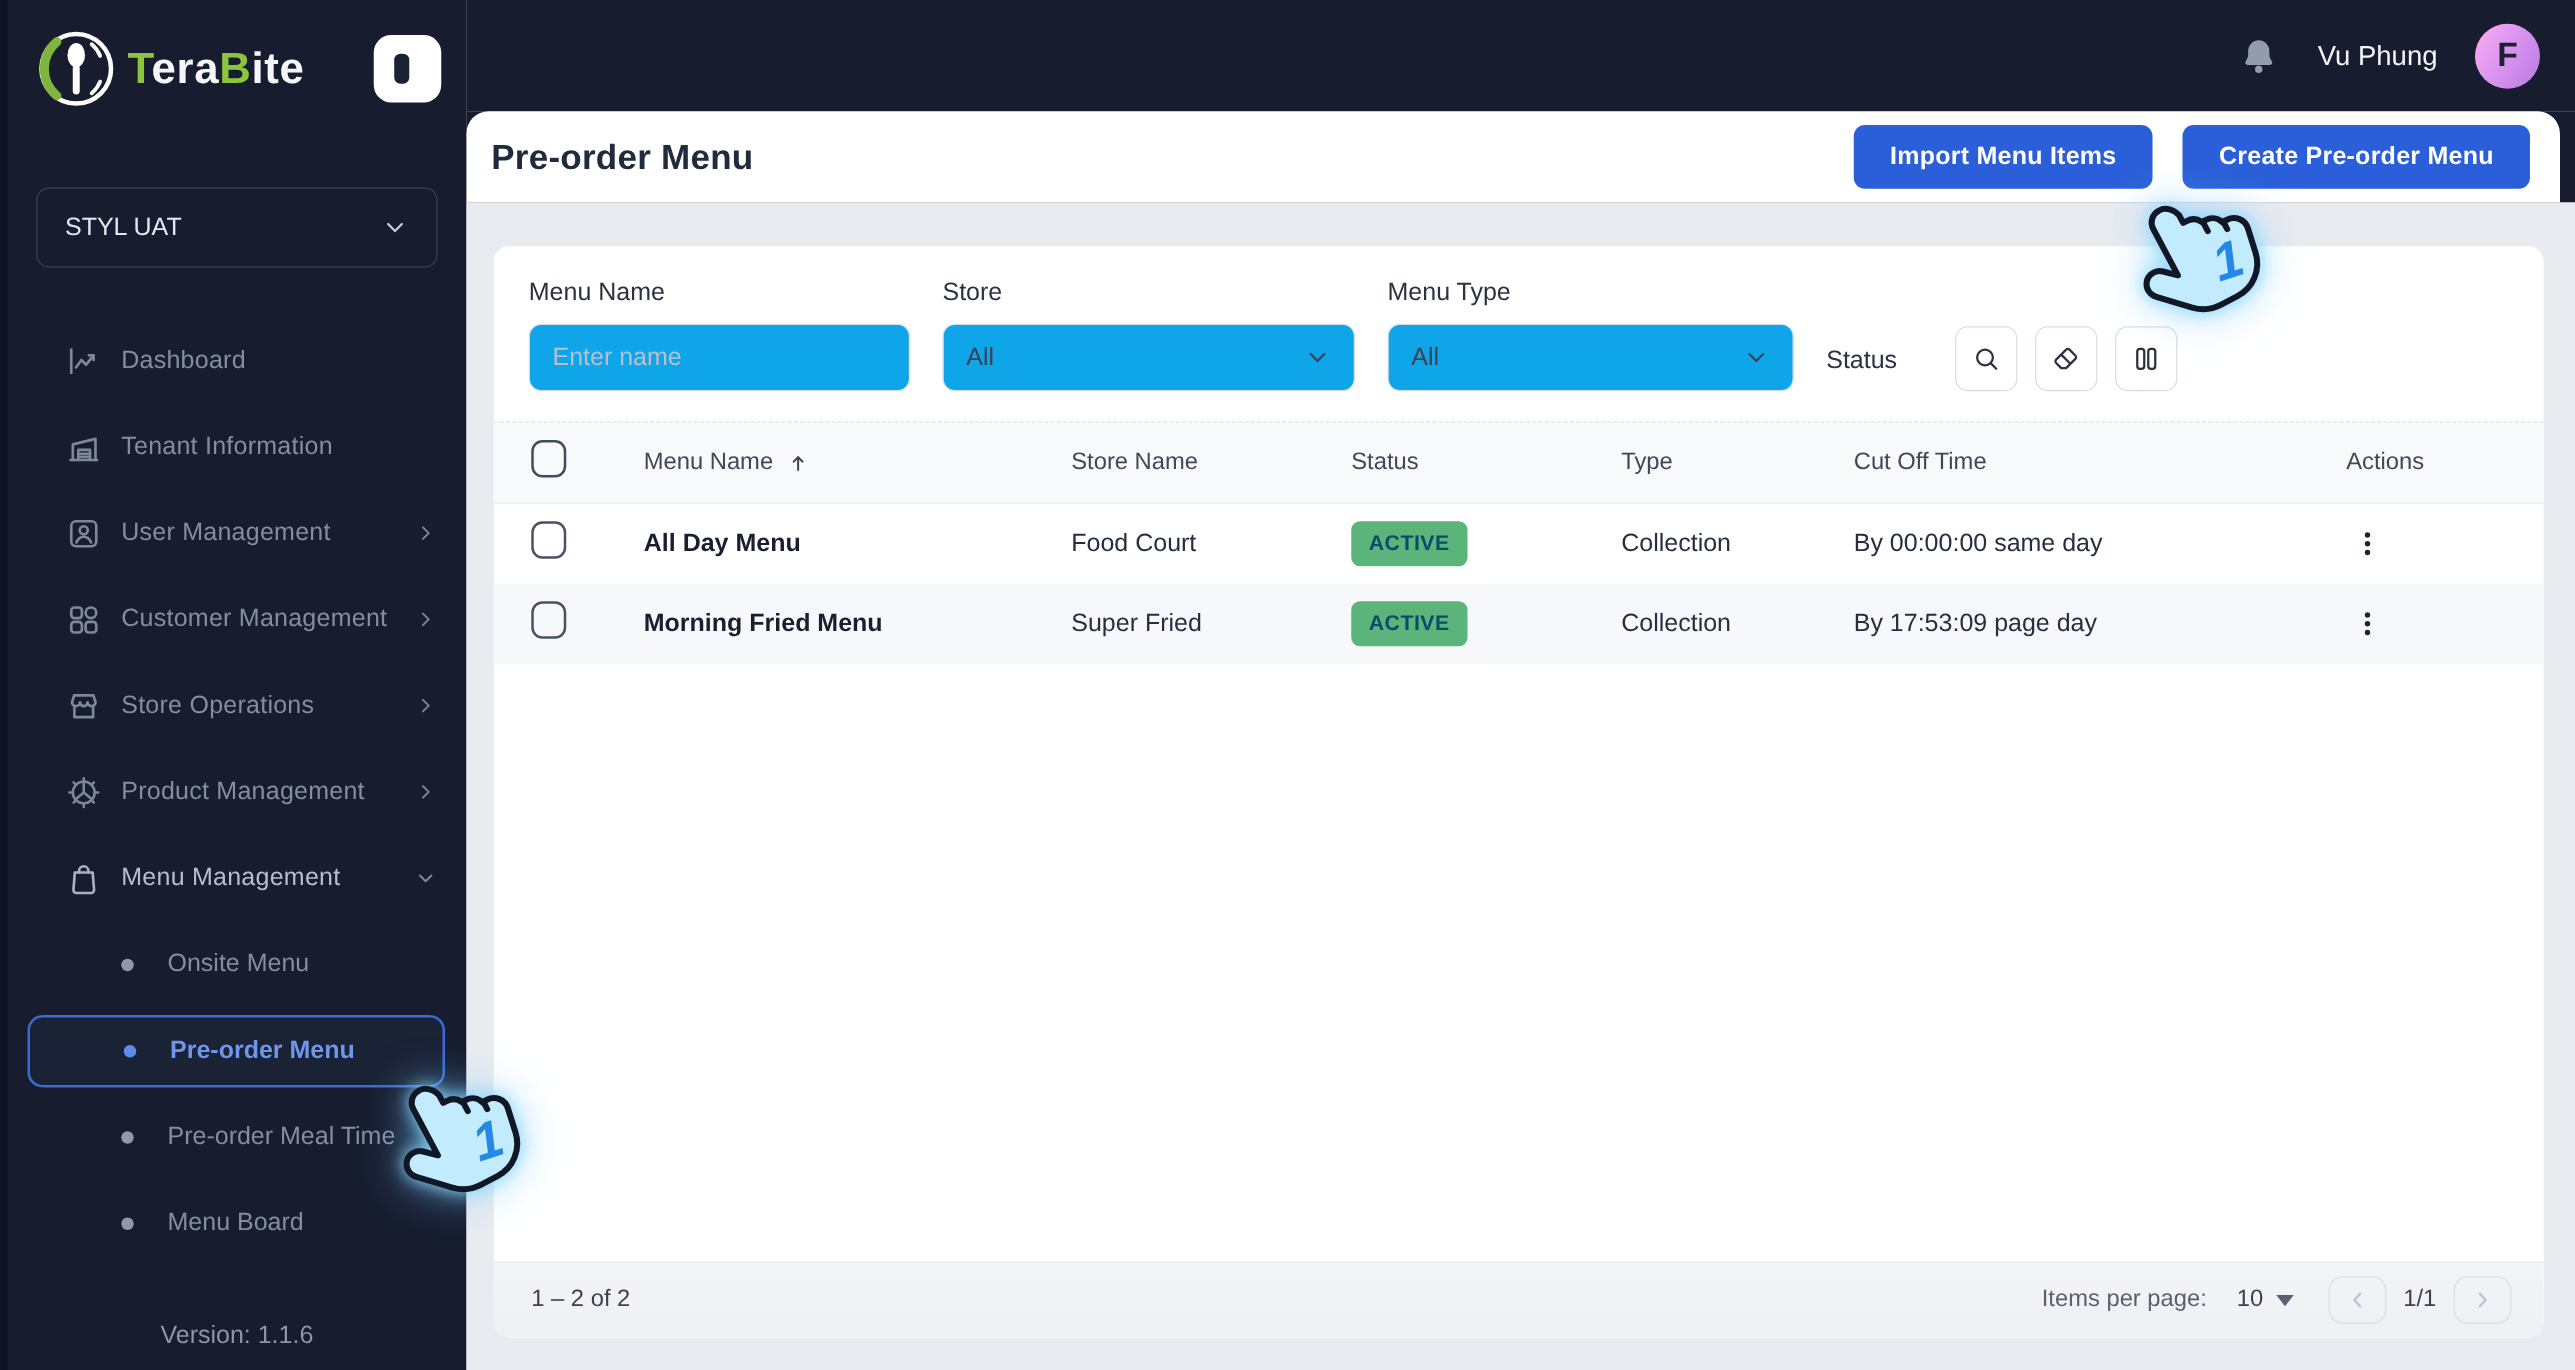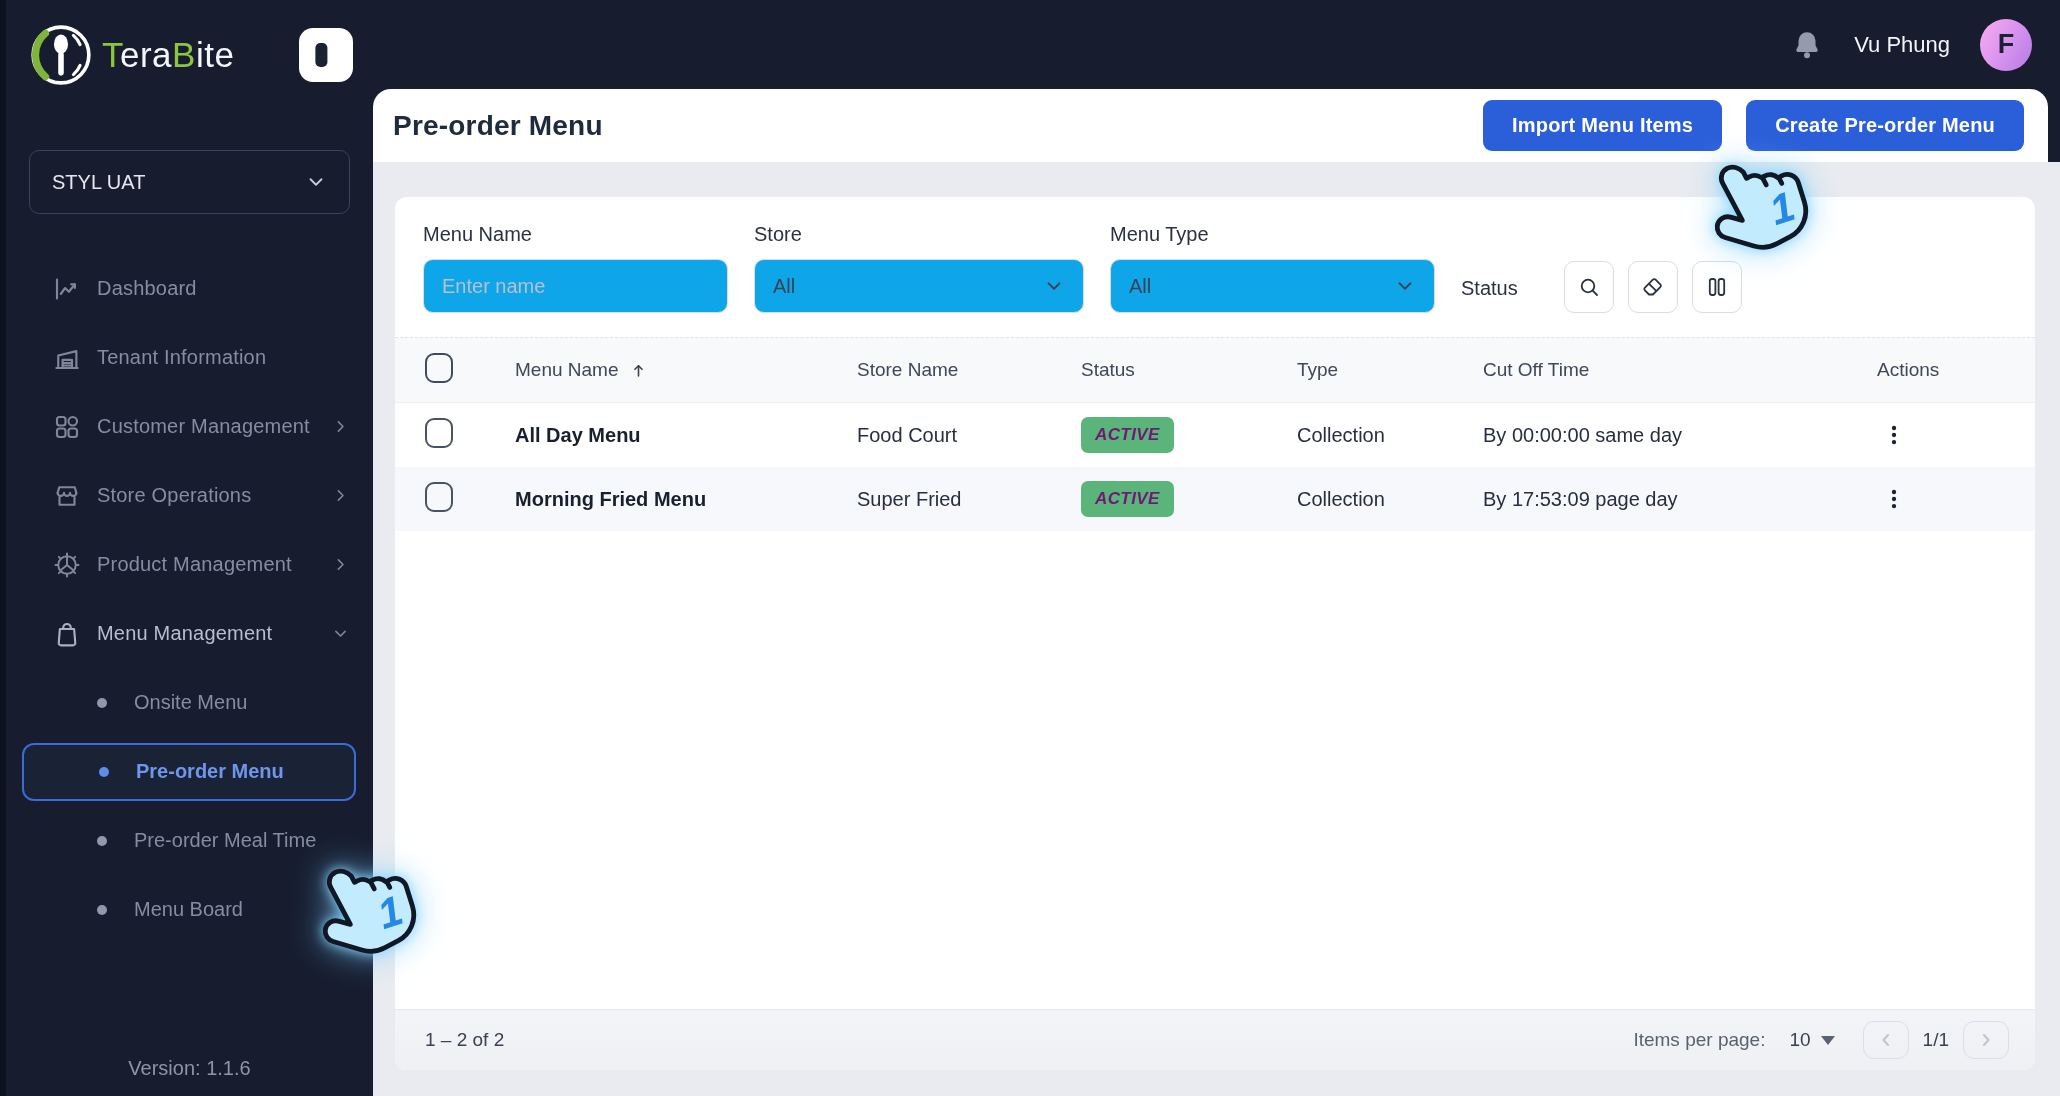--- a/index.html
+++ b/index.html
@@ -3,21 +3,21 @@
 <meta charset="utf-8">
 <style>
   * { margin:0; padding:0; box-sizing:border-box; }
   html,body { width:2060px; height:1096px; overflow:hidden; font-family:"Liberation Sans", sans-serif; background:#e9ebf0; }
   .app { display:flex; width:2060px; height:1096px; }
 
   
   .sidebar { width:373px; height:1096px; background:#171d2f; flex:0 0 373px; position:relative; border-left:6px solid #0d1220; }
   .logo-row { display:flex; align-items:center; justify-content:space-between; padding:22px 20px 0 22px; }
   .logo-wrap { display:flex; align-items:center; gap:8px; }
-  .brand { font-size:35px; font-weight:400; letter-spacing:.5px; }
+  .brand { font-size:35px; font-weight:700; letter-spacing:.5px; }
   .brand .grn { color:#8cc63f; }
   .brand .wht { color:#f4f6f9; }
   .toggle-btn { width:54px; height:54px; background:#ffffff; border:none; border-radius:14px; display:flex; align-items:center; justify-content:center; cursor:pointer; }
   .tenant-select { margin:62px 23px 0 23px; height:64px; border:1.5px solid #3a4257; border-radius:10px; display:flex; align-items:center; justify-content:space-between; padding:0 22px; color:#e3e7f0; font-size:20px; cursor:pointer; }
   .tenant-select svg { color:#c6cddc; }
 
   .nav { margin-top:40px; }
   .nav-item { height:69px; display:flex; align-items:center; padding:0 24px 0 46px; color:#8archived; color:#868da0; font-size:20px; cursor:pointer; }
   .nav-item .ico { width:30px; height:30px; margin-right:15px; flex:0 0 30px; color:#7f8799; }
   .nav-item .lbl { flex:1; letter-spacing:.2px; }
@@ -66,21 +66,21 @@
   
   .t-row { display:grid; grid-template-columns:120px 342px 224px 216px 186px 372px 1fr; align-items:center; }
   .t-head { background:#f8f9fb; height:66px; border-top:1.5px dashed #dfe3ea; border-bottom:1px solid #eceff4; font-size:19px; color:#3f4758; font-weight:500; }
   .t-body-row { height:64px; font-size:20px; color:#262e3f; }
   .t-body-row.alt { background:#f7f8fb; }
   .cell-check { padding-left:30px; }
   .checkbox { width:28px; height:30px; border:2.2px solid #424b5d; border-radius:9px; background:transparent; display:inline-block; cursor:pointer; }
   .t-body-row .checkbox { border-color:#4a5264; }
   .cell-name { font-weight:700; color:#18202f; display:flex; align-items:center; gap:10px; }
   .sort-ico { color:#39414f; }
-  .badge { display:inline-block; background:#5bb47a; color:#701a75; font-size:17px; font-weight:700; padding:8px 14px; border-radius:7px; letter-spacing:.4px;font-style:italic; }
+  .badge { display:inline-block; background:#5bb47a; color:#0c4a6e; font-size:17px; font-weight:700; padding:8px 14px; border-radius:7px; letter-spacing:.4px; }
   .cell-actions { padding-left:22px; }
   .kebab { width:34px; height:40px; display:flex; align-items:center; justify-content:center; cursor:pointer; color:#1c2434; background:none; border:none; }
 
   .spacer { flex:1; }
 
   
   .tfoot { height:61px; background:linear-gradient(180deg,#f3f4f7,#eef0f4); border-top:1px solid #e5e8ee; display:flex; align-items:center; padding:0 26px 0 30px; }
   .range-text { font-size:19px; color:#3a4150; }
   .foot-right { margin-left:auto; display:flex; align-items:center; gap:24px; }
   .ipp-label { font-size:19px; color:#5a6170; }
@@ -139,20 +139,31 @@
       </div>
       <div class="nav-item">
         <svg class="ico" viewBox="0 0 24 24" fill="none" stroke="currentColor" stroke-width="1.7" stroke-linecap="round" stroke-linejoin="round">
             <path d="M3.5 20h17"></path>
             <path d="M5 20V10L19.5 6.5V20"></path>
             <path d="M8.5 20v-6.5h7.5V20"></path>
             <path d="M8.5 16h7.5"></path>
             <path d="M8.5 18h7.5"></path>
           </svg>
         <span class="lbl">Tenant Information</span>
+      </div>
+      <div class="nav-item">
+        <svg class="ico" viewBox="0 0 24 24" fill="none" stroke="currentColor" stroke-width="1.7" stroke-linecap="round" stroke-linejoin="round">
+            <rect x="4" y="4" width="16" height="16" rx="3"></rect>
+            <circle cx="12" cy="9.8" r="2.6"></circle>
+            <path d="M7.3 17.5c1.1-2.4 3-3.6 4.7-3.6s3.6 1.2 4.7 3.6"></path>
+          </svg>
+        <span class="lbl">User Management</span>
+        <svg class="chev" viewBox="0 0 24 24" fill="none" stroke="currentColor" stroke-width="2.2" stroke-linecap="round" stroke-linejoin="round">
+            <path d="M9 5.5l6.5 6.5L9 18.5"></path>
+          </svg>
       </div>
       <div class="nav-item">
         <svg class="ico" viewBox="0 0 24 24" fill="none" stroke="currentColor" stroke-width="1.7" stroke-linejoin="round">
             <rect x="4" y="4" width="6.8" height="6.8" rx="2"></rect>
             <rect x="13.2" y="4" width="6.8" height="6.8" rx="3.4"></rect>
             <rect x="4" y="13.2" width="6.8" height="6.8" rx="2"></rect>
             <rect x="13.2" y="13.2" width="6.8" height="6.8" rx="2"></rect>
           </svg>
         <span class="lbl">Customer Management</span>
         <svg class="chev" viewBox="0 0 24 24" fill="none" stroke="currentColor" stroke-width="2.2" stroke-linecap="round" stroke-linejoin="round">

